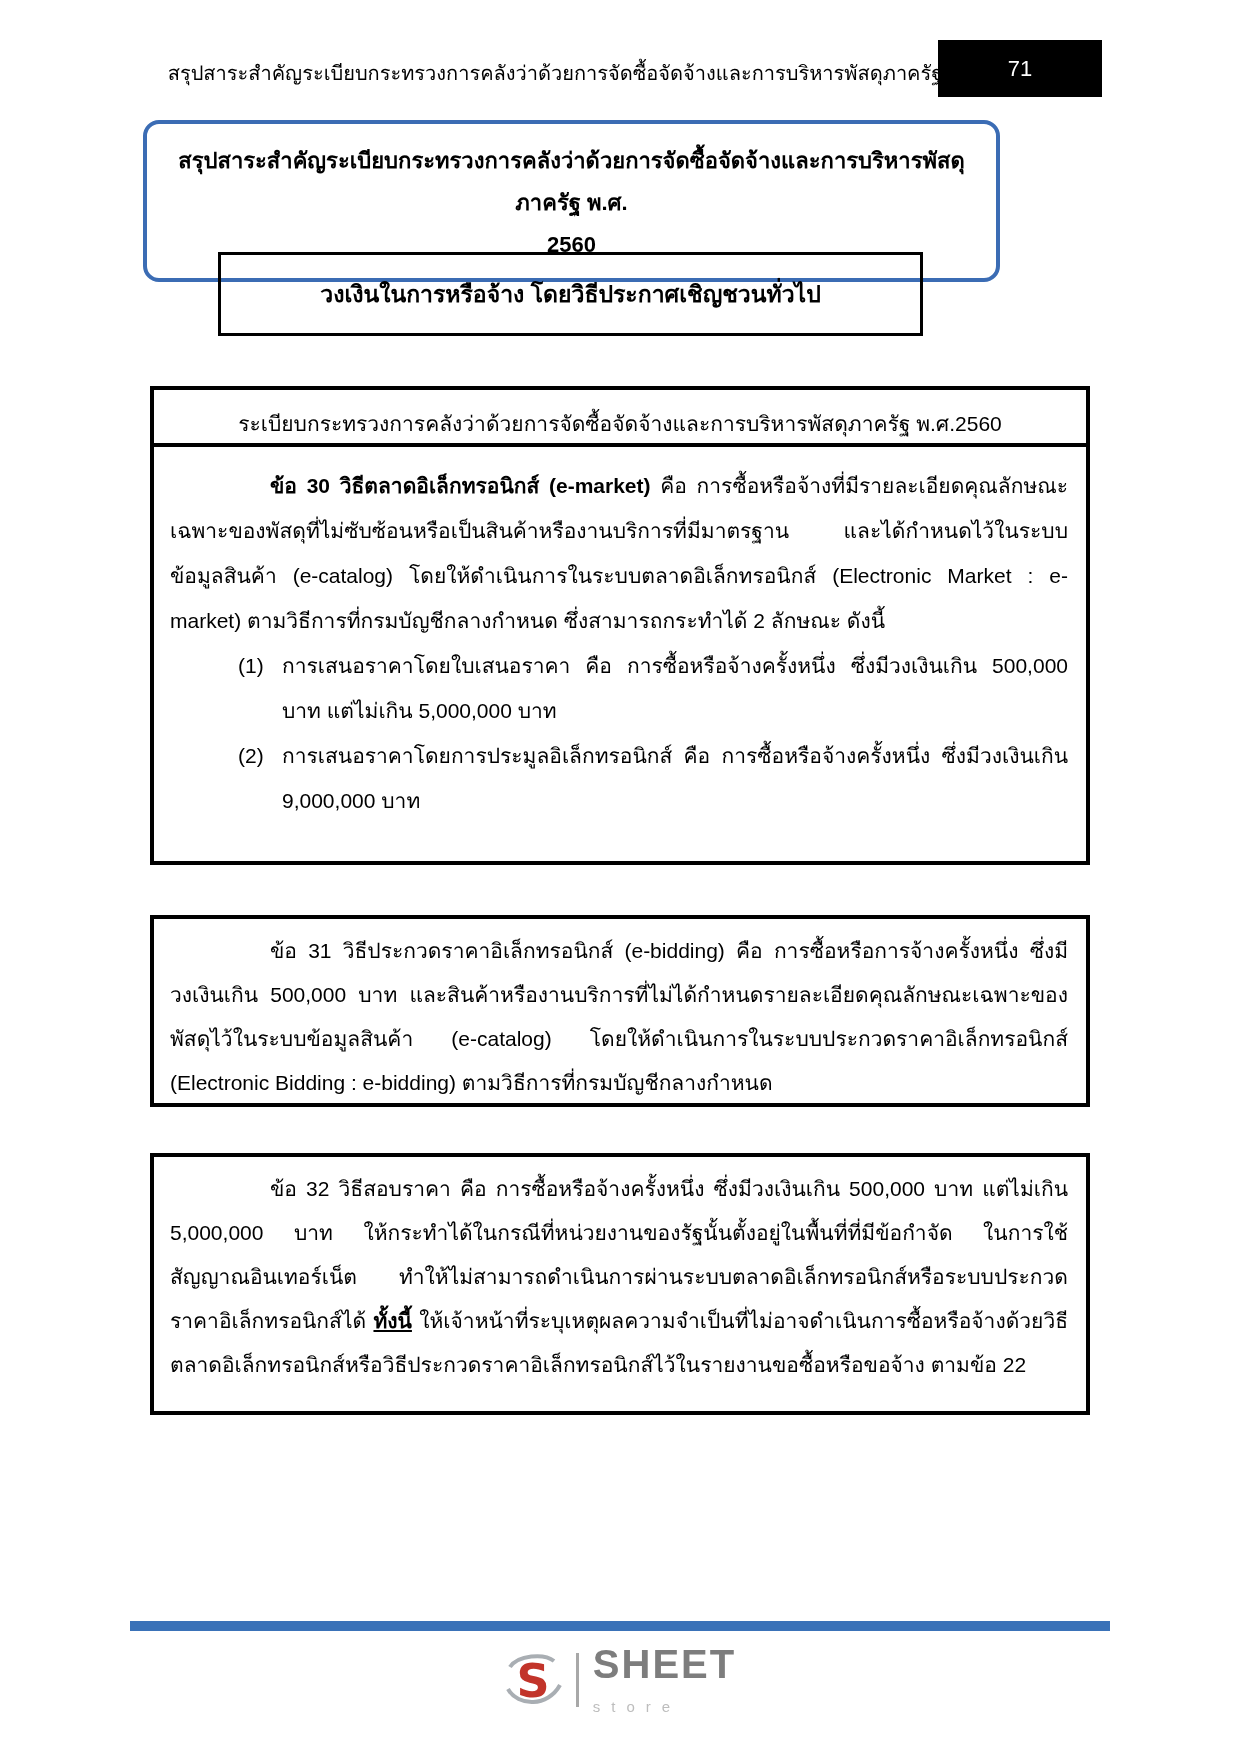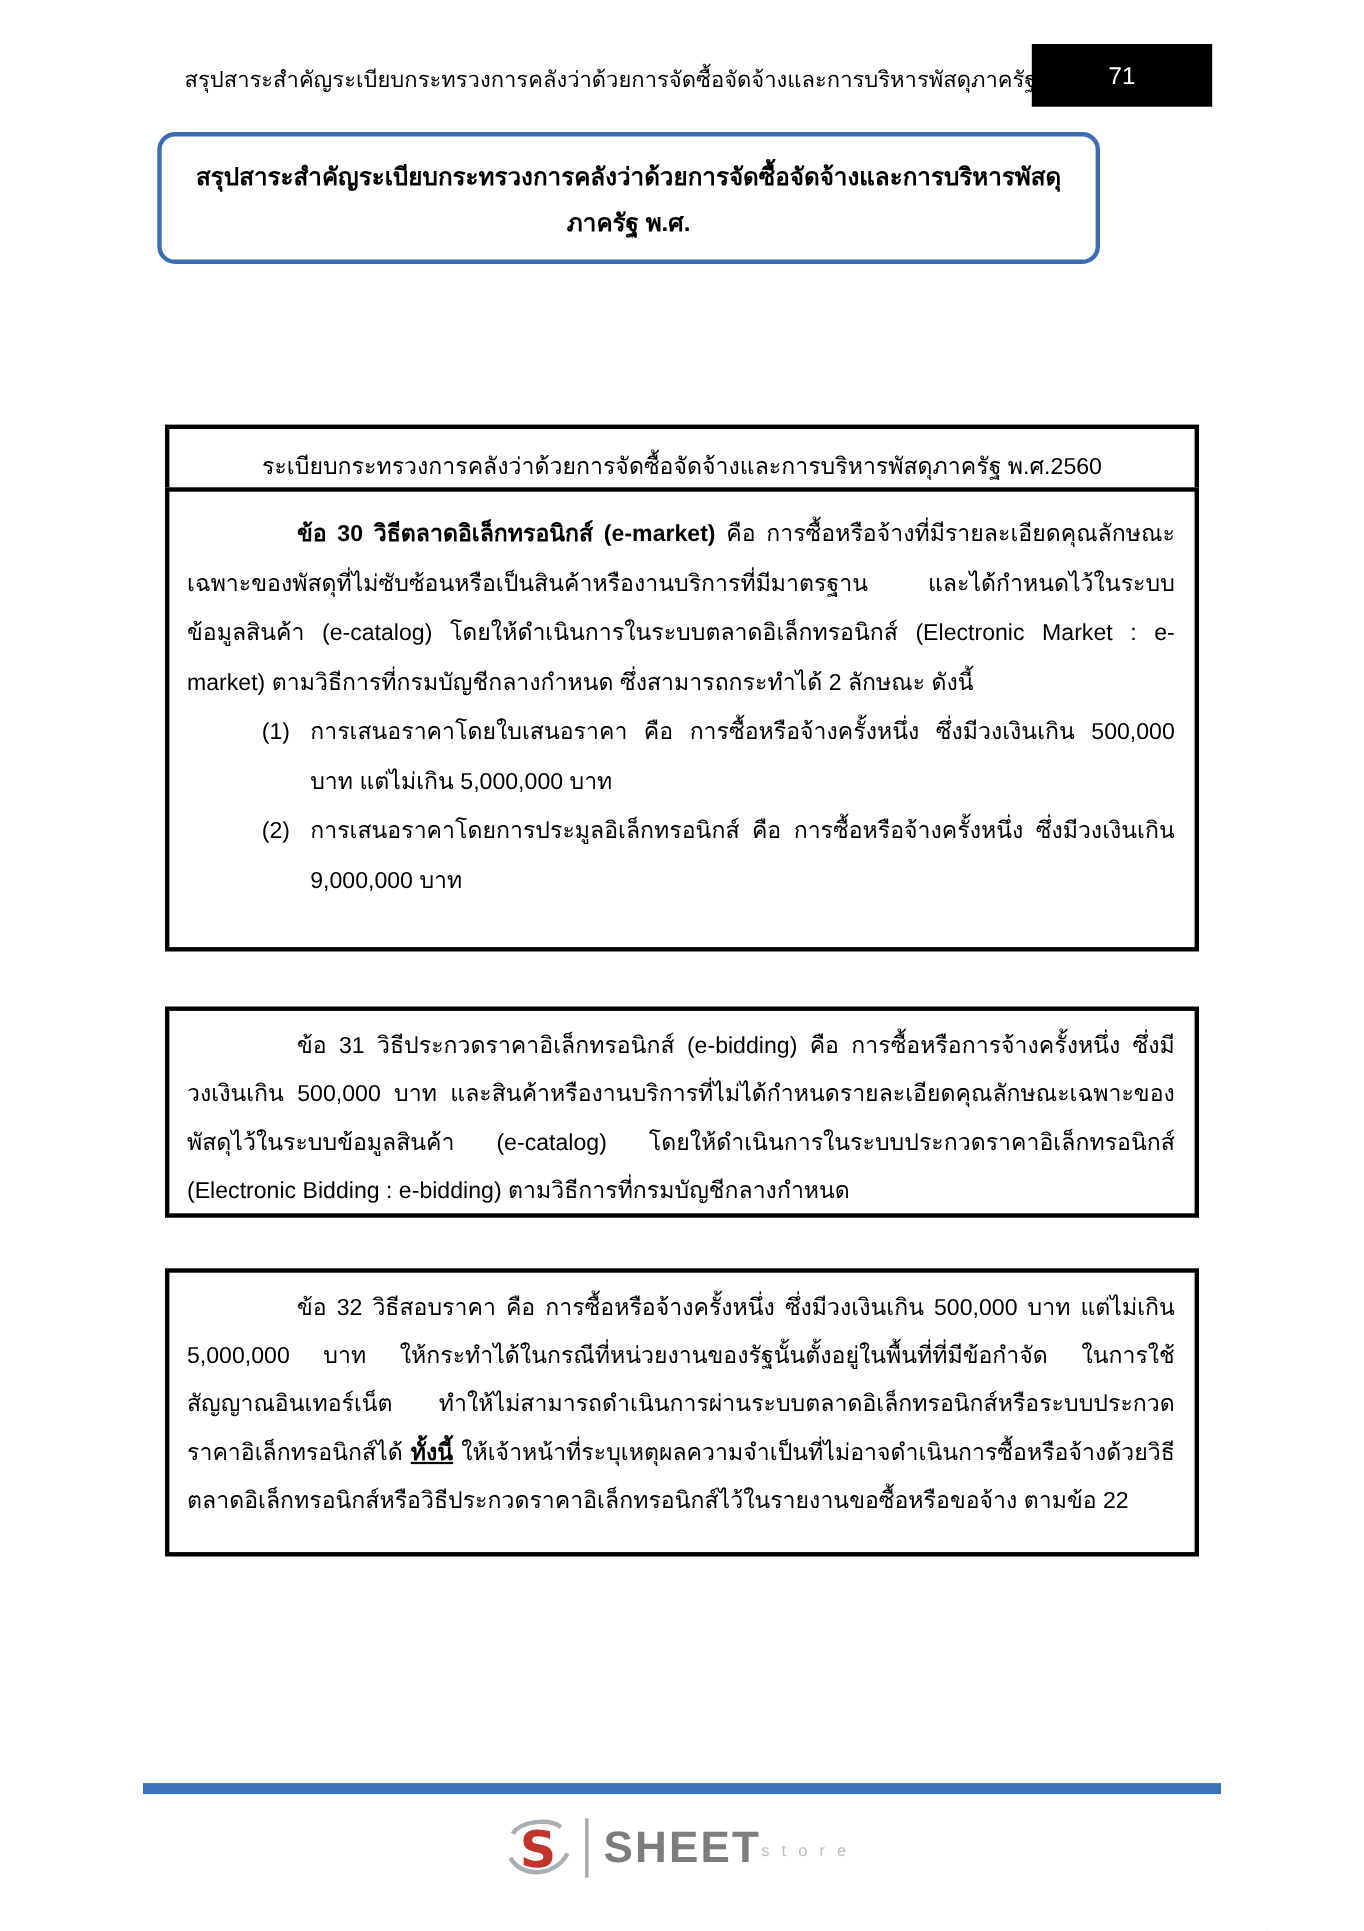--- a/index.html
+++ b/index.html
@@ -71,40 +71,44 @@
   .footer-line{
     position:absolute;top:1621px;left:130px;width:980px;height:10px;
     background:var(--footer-line);
   }
   .logo{
     position:absolute;top:1640px;left:0;width:1240px;height:80px;
     display:flex;align-items:center;justify-content:center;gap:14px;
   }
   .logo-icon{width:58px;height:58px;}
   .logo-divider{width:3px;height:54px;background:#a8a8a8;}
-  .logo-textblock{display:flex;flex-direction:row;align-items:flex-start;}
+  .logo-textblock{display:flex;flex-direction:column;align-items:flex-start;}
   .logo-main{font-size:40px;font-weight:bold;color:var(--logo-gray);letter-spacing:2px;line-height:40px;}
   .logo-sub{font-size:15px;color:var(--logo-light-gray);letter-spacing:11px;line-height:18px;margin-top:14px;}
 </style>
 </head>
 <body>
 
 <div class="page">
 
   <div class="doc-header">
     <span>สรุปสาระสำคัญระเบียบกระทรวงการคลังว่าด้วยการจัดซื้อจัดจ้างและการบริหารพัสดุภาครัฐ</span>
   </div>
   <div class="page-number-box">
     <span>71</span>
   </div>
 
   <div class="banner">
     <span class="line">สรุปสาระสำคัญระเบียบกระทรวงการคลังว่าด้วยการจัดซื้อจัดจ้างและการบริหารพัสดุภาครัฐ พ.ศ.</span>
+    <span class="line">2560</span>
   </div>
 
+  <div class="section-box">
+    <span>วงเงินในการหรือจ้าง โดยวิธีประกาศเชิญชวนทั่วไป</span>
+  </div>
 
   <div class="reg-header">
     <span>ระเบียบกระทรวงการคลังว่าด้วยการจัดซื้อจัดจ้างและการบริหารพัสดุภาครัฐ พ.ศ.2560</span>
   </div>
 
   <div class="content-box box-30">
     <p class="para-indent"><span class="bold">ข้อ 30 วิธีตลาดอิเล็กทรอนิกส์ (e-market)</span> <span>คือ การซื้อหรือจ้างที่มีรายละเอียดคุณลักษณะเฉพาะของพัสดุที่ไม่ซับซ้อนหรือเป็นสินค้าหรืองานบริการที่มีมาตรฐาน และได้กำหนดไว้ในระบบข้อมูลสินค้า (e-catalog) โดยให้ดำเนินการในระบบตลาดอิเล็กทรอนิกส์ (Electronic Market : e-market) ตามวิธีการที่กรมบัญชีกลางกำหนด ซึ่งสามารถกระทำได้ 2 ลักษณะ ดังนี้</span></p>
     <div class="list-item">
       <span class="list-num">(1)</span>
       <span class="list-text">การเสนอราคาโดยใบเสนอราคา คือ การซื้อหรือจ้างครั้งหนึ่ง ซึ่งมีวงเงินเกิน 500,000 บาท แต่ไม่เกิน 5,000,000 บาท</span>

